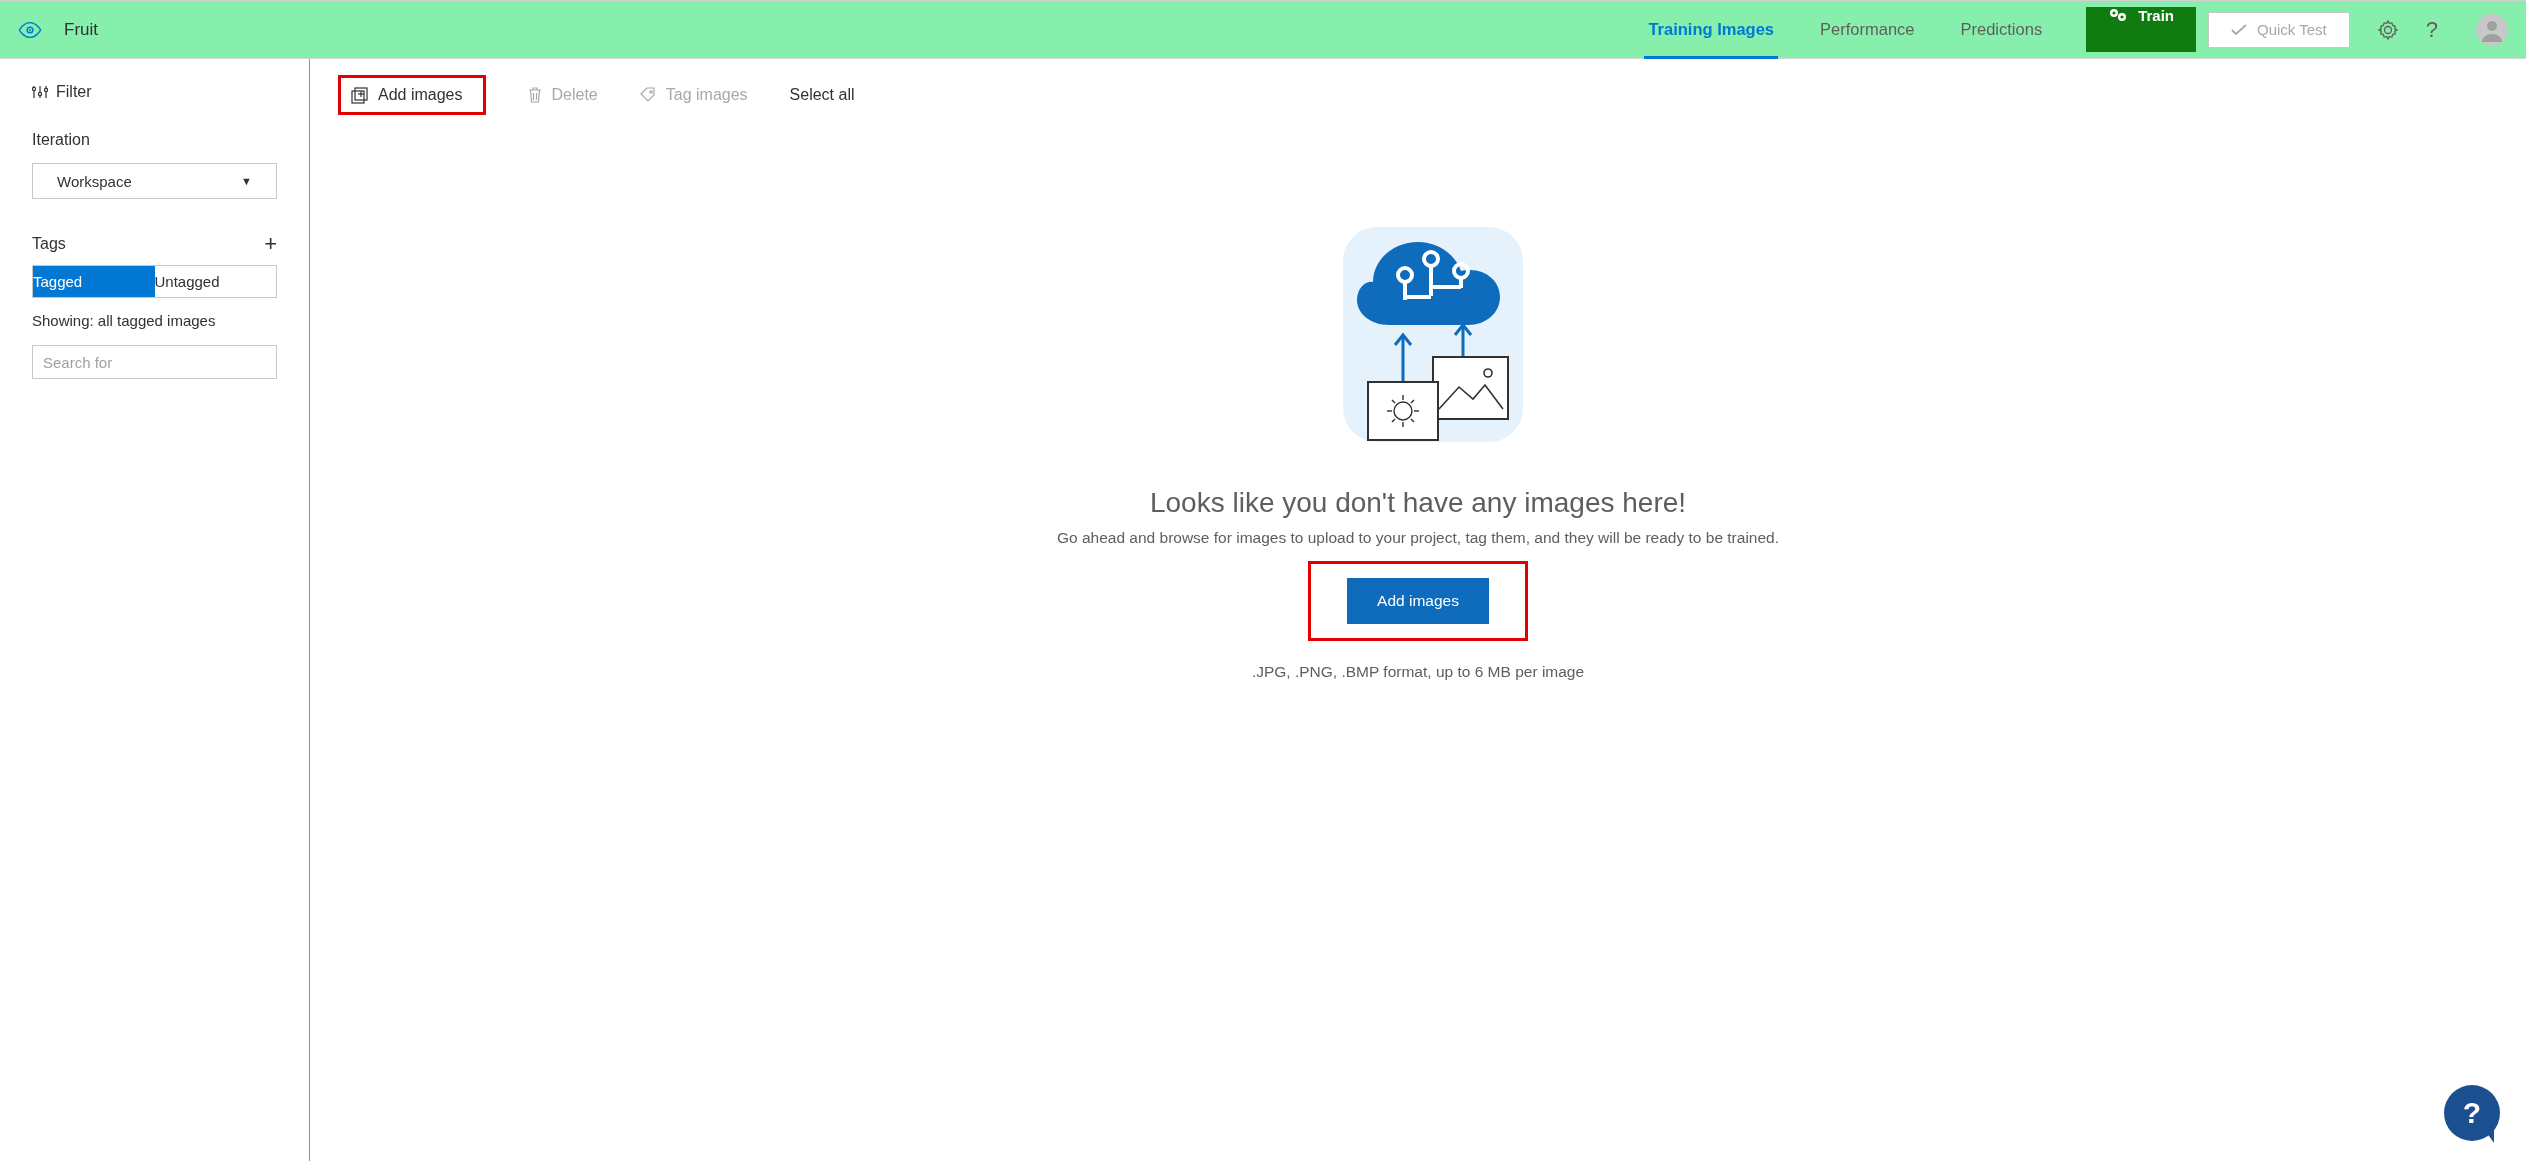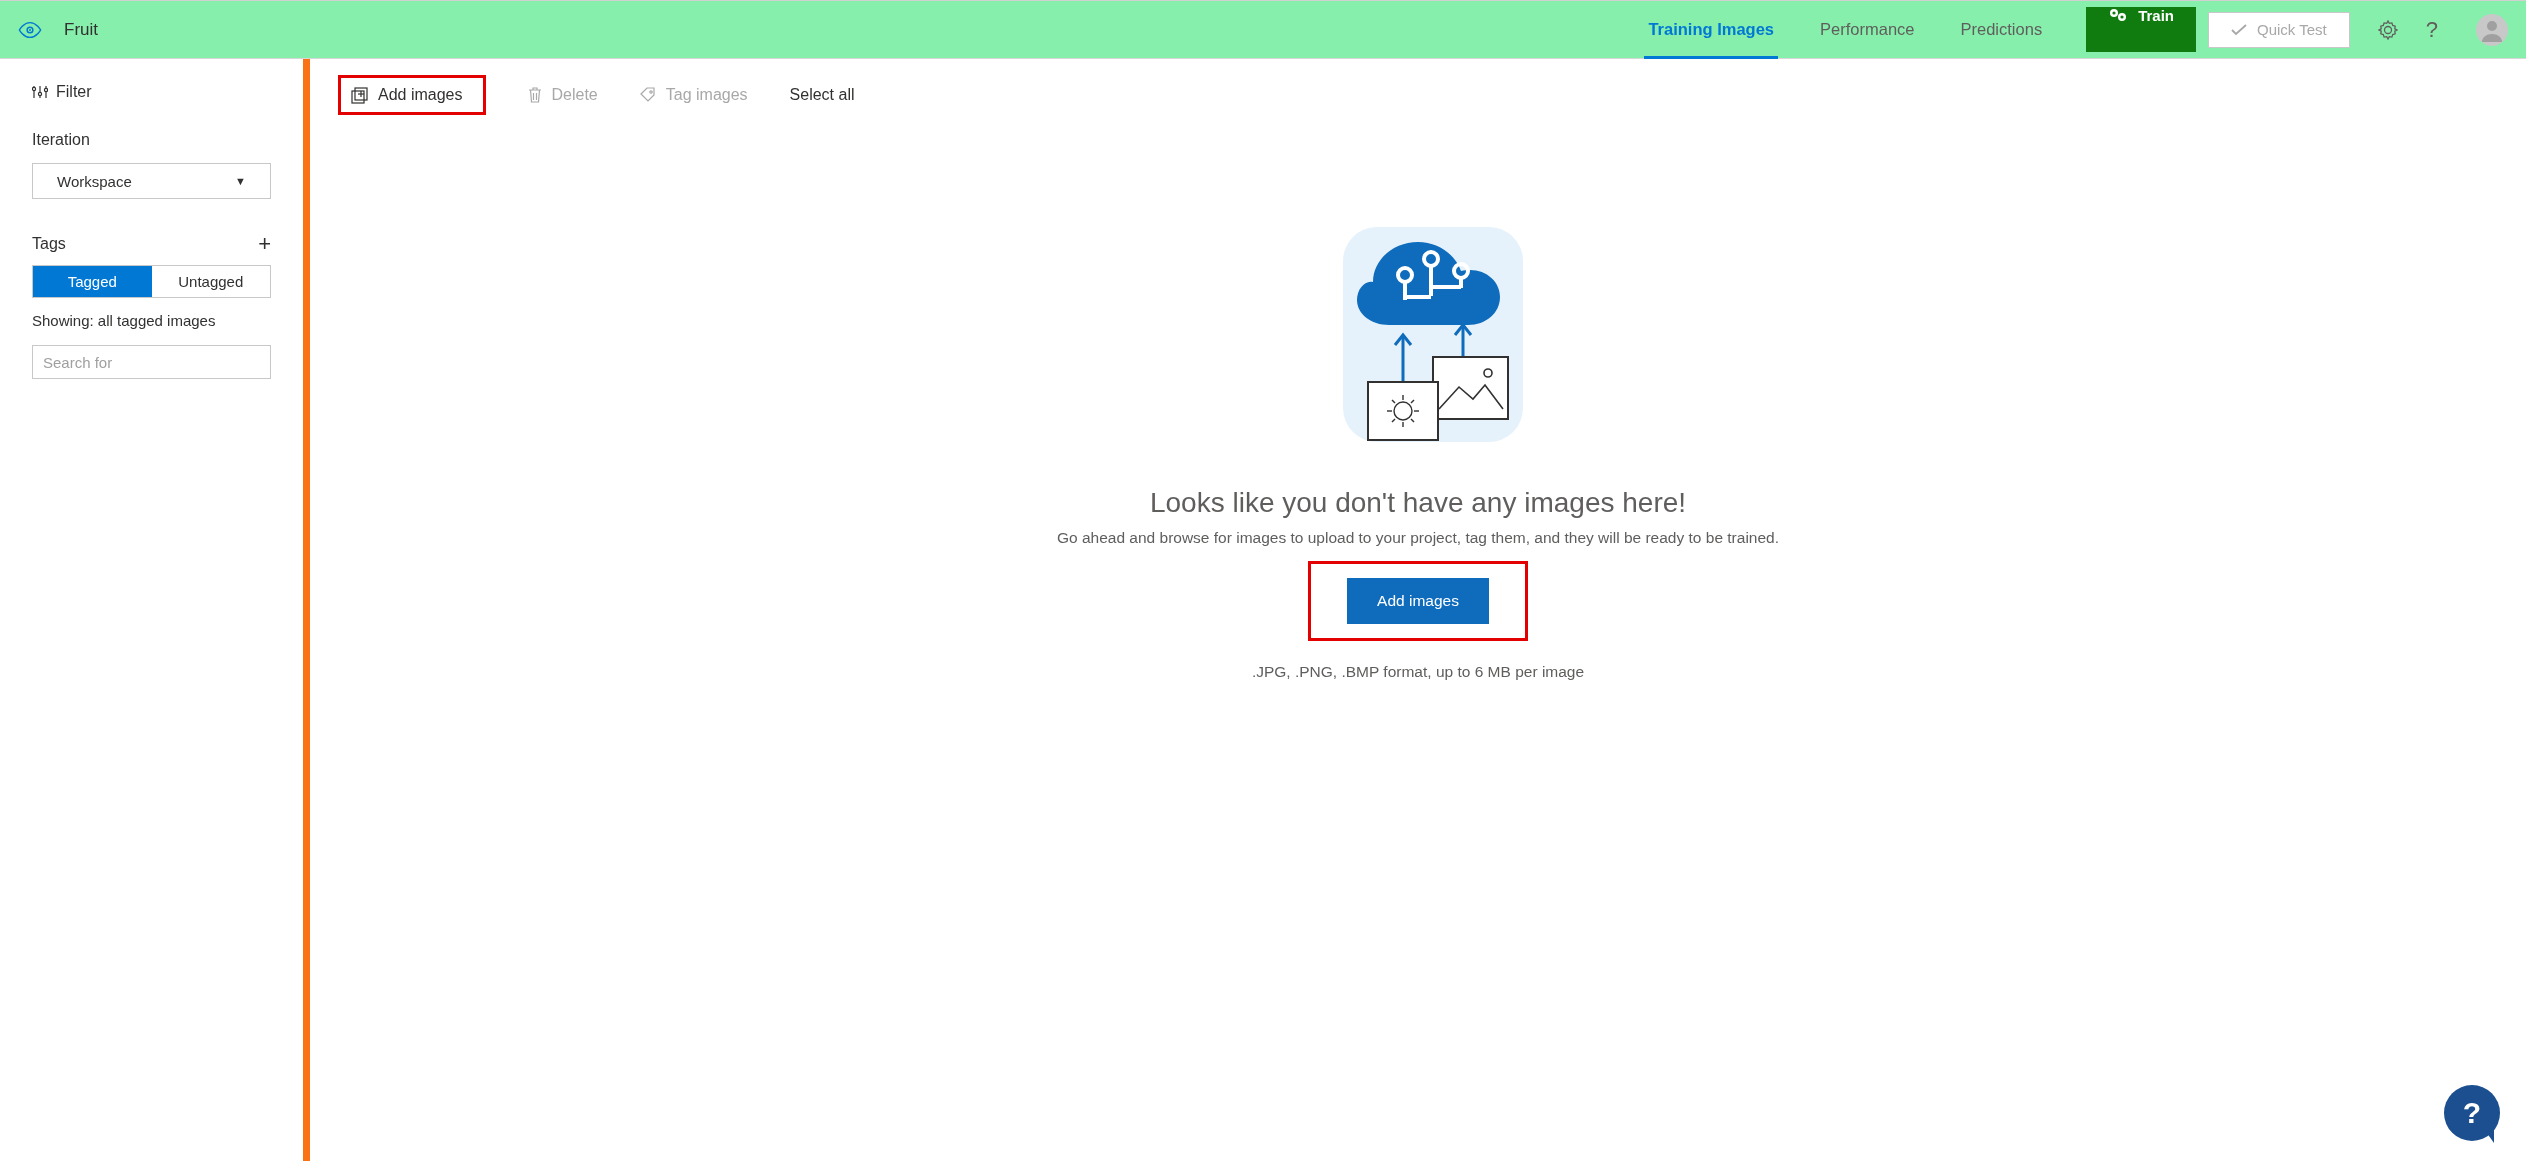--- a/index.html
+++ b/index.html
@@ -23,28 +23,28 @@
   .btn-train { background:#107c10; color:#fff; border:none; height:45px; padding:0 22px; font-size:15px; font-weight:600; display:flex; align-items:flex-start; gap:10px; cursor:pointer;}
   .btn-quick { background:#fff; color:#a8a8a8; border:1px solid #c8c8c8; height:36px; padding:0 22px; font-size:15px; display:flex; align-items:center; gap:10px; cursor:pointer;}
   .header-icons { display:flex; align-items:center; gap:28px; margin-left: 28px;}
   .hicon { color:#605e5c; cursor:pointer; display:flex; align-items:center; justify-content:center;}
   .avatar { width:32px; height:32px; border-radius:50%; background:#c8c8c8; display:flex; align-items:center; justify-content:center; margin-left:10px;}
 
   
   .body { flex:1; display:flex; min-height:0; }
 
   
-  .sidebar { width: 310px; border-right:7px solid #f97316; padding: 24px 32px; }
+  .sidebar { width: 310px; border-right:1px solid #f97316; padding: 24px 32px; }
   .filter-row { display:flex; align-items:center; gap:8px; color:#323130; font-size:16px; margin-bottom: 30px;}
   .section-title { font-size:16px; font-weight:400; color:#323130; margin-bottom: 14px;}
   .select-box { width:100%; height:36px; border:1px solid #c8c8c8; background:#fff; display:flex; align-items:center; padding:0 24px; font-size:15px; color:#323130; justify-content:space-between; cursor:pointer; margin-bottom: 34px;}
   .tags-hdr { display:flex; align-items:center; justify-content:space-between; margin-bottom:10px;}
   .plus { font-size:22px; color:#323130; cursor:pointer; line-height:1;}
   .toggle { display:flex; width:100%; border:1px solid #c8c8c8; margin-bottom:14px;}
-  .toggle div { flex:1; text-align:center; padding:7px 0; font-size:15px; cursor:pointer;}
+  .toggle div { flex:1; text-align:left; padding:7px 0; font-size:15px; cursor:pointer;}
   .toggle .on { background:#0078d4; color:#fff; }
   .toggle .off { background:#fff; color:#323130;}
   .showing { font-size:15px; color:#323130; margin-bottom:16px;}
   .search { width:100%; height:34px; border:1px solid #c8c8c8; padding:0 10px; font-size:15px; color:#323130; }
   .search::placeholder { color:#a0a0a0; }
 
   
   .main { flex:1; display:flex; flex-direction:column; min-width:0;}
   .toolbar { display:flex; align-items:center; gap:42px; padding: 16px 28px 12px 28px;}
   .tool-item { display:flex; align-items:center; gap:10px; font-size:16px; cursor:pointer; }

